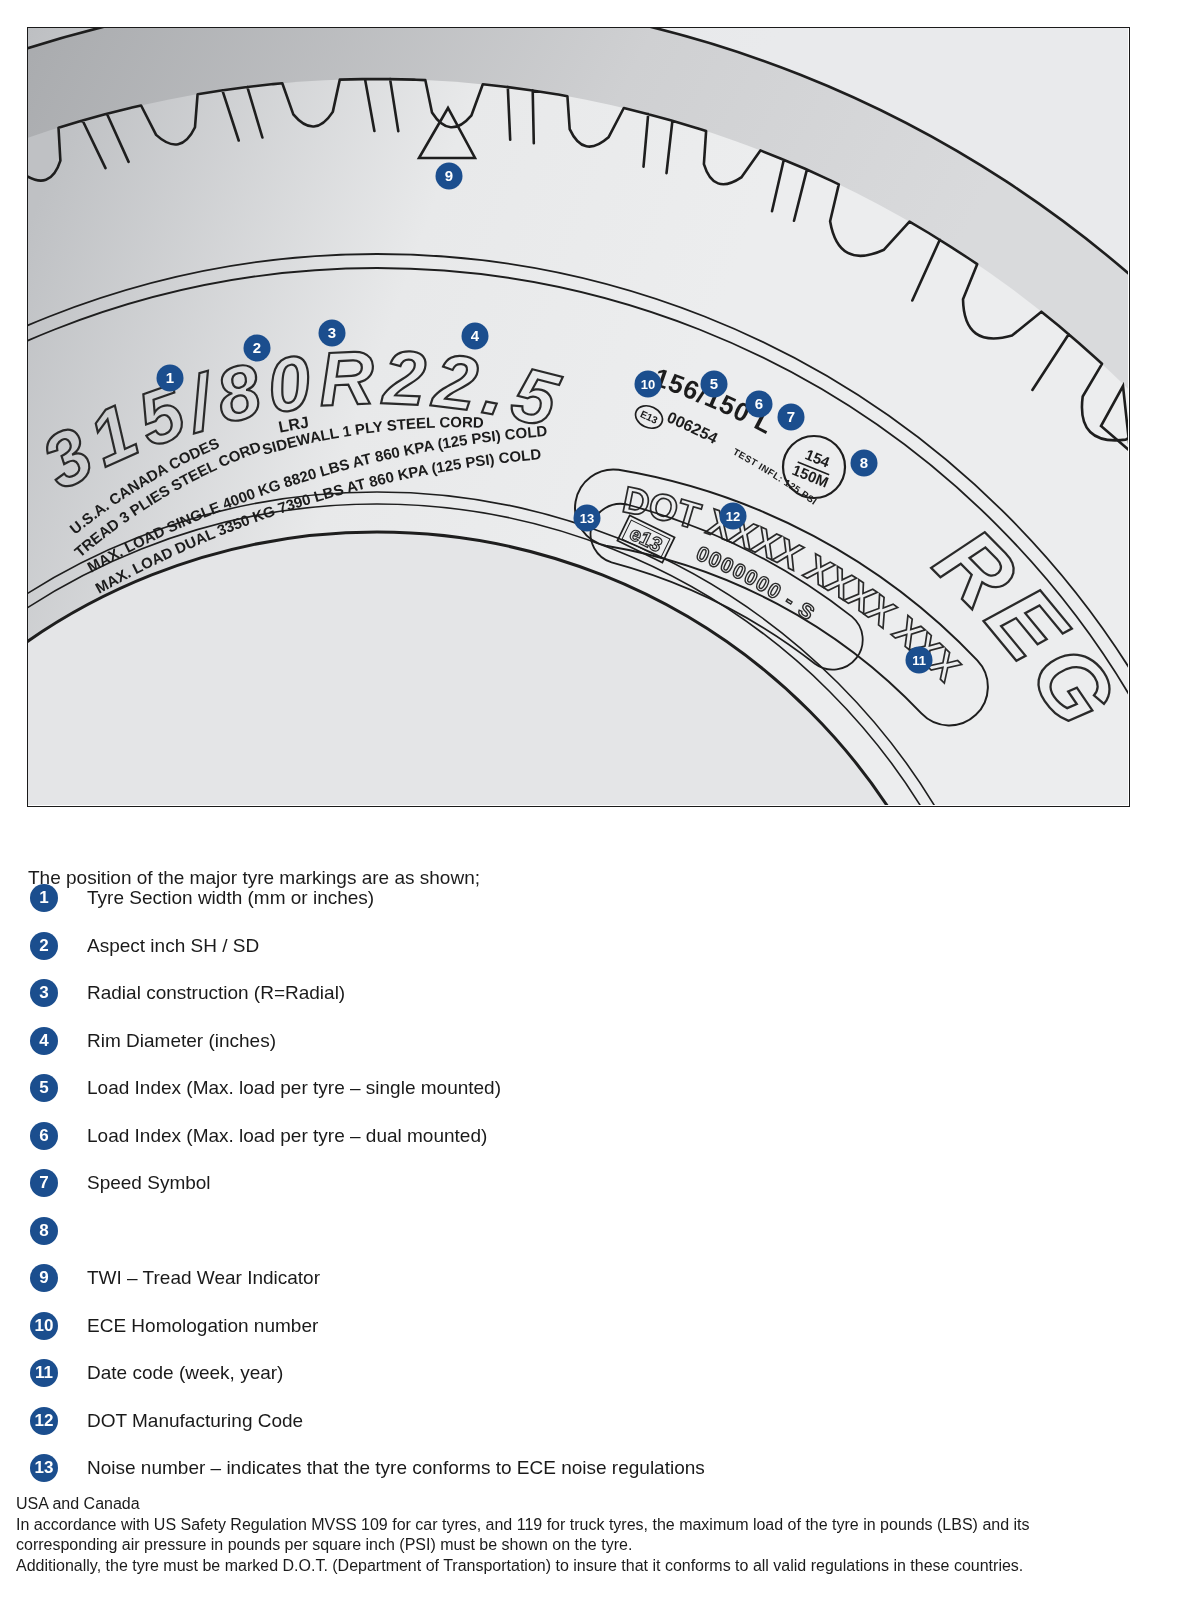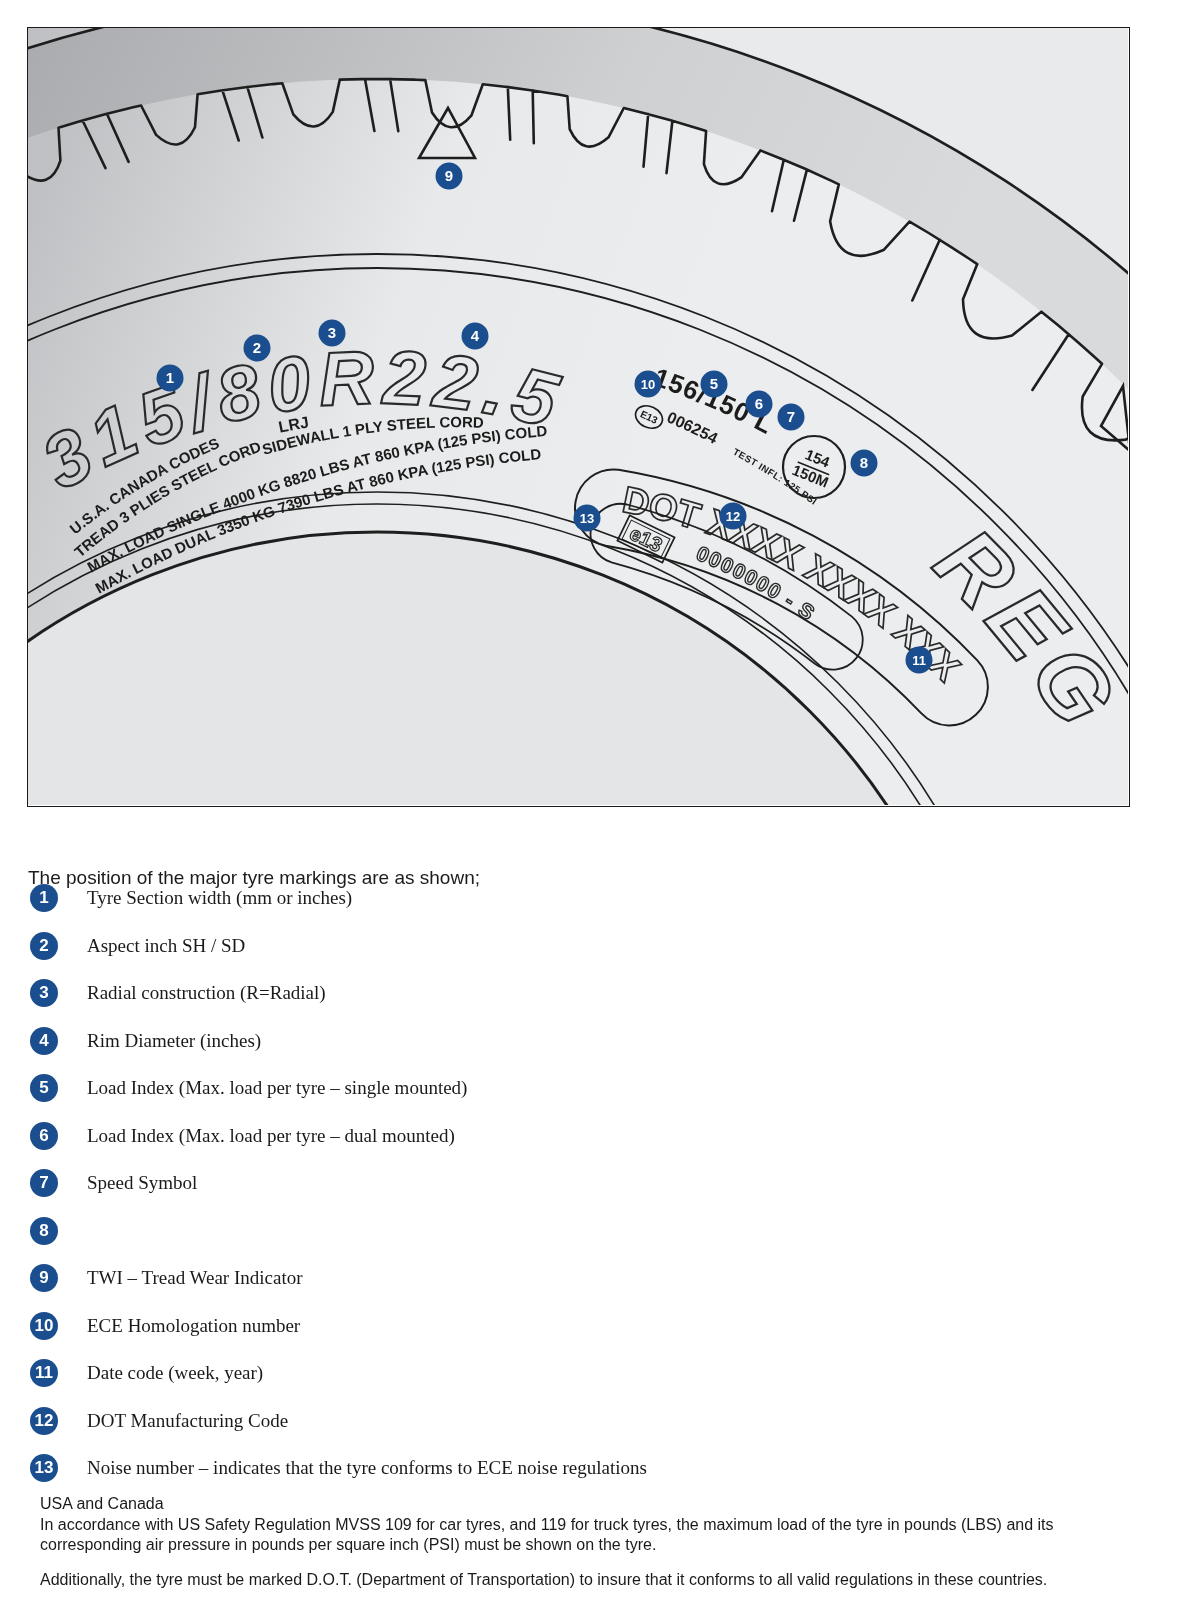--- a/index.html
+++ b/index.html
@@ -7,23 +7,23 @@
   .fig{position:absolute;left:27px;top:27px;width:1103px;height:780px;border:1.5px solid #1a1a1a;box-sizing:border-box;overflow:hidden;}
   .fig svg{display:block;width:1100px;height:777px;}
   svg text{font-family:"Liberation Sans",sans-serif;}
   .ol{fill:none;stroke:#2a2a2a;}
   .sol{fill:#1c1c1c;}
   .line{fill:none;stroke:#1e1e1e;}
   .intro{position:absolute;left:28px;top:848px;font-size:19px;color:#1c1c1c;text-align:center;}
   .legend-list{position:absolute;left:30px;top:884px;}
   .lrow{display:flex;align-items:center;height:28px;margin-bottom:19.5px;}
   .lbadge{width:28px;height:28px;border-radius:50%;color:#ffffff;font-weight:bold;font-size:17px;display:flex;align-items:center;justify-content:center;flex:0 0 28px;}
-  .llabel{margin-left:29px;font-size:19px;color:#1a1a1a;white-space:nowrap;font-family:Liberation Serif, serif;}
-  .footer{position:absolute;left:40px;top:1494px;width:1065px;font-size:16px;line-height:20.5px;color:#1b1b1b;}
-  .footer .p2{margin-top:14px;}
+  .llabel{margin-left:29px;font-size:19px;color:#1a1a1a;white-space:nowrap;}
+  .footer{position:absolute;left:16px;top:1494px;width:1065px;font-size:16px;line-height:20.5px;color:#1b1b1b;}
+  .footer .p2{}
 </style>
 </head>
 <body>
 
 <div class="fig">
 <svg viewBox="0 0 1100 777">
   <defs>
     <linearGradient id="gBg" gradientUnits="userSpaceOnUse" x1="0" y1="0" x2="560" y2="330">
       <stop offset="0" stop-color="#bdbfc2"></stop>
           <stop offset="0.55" stop-color="#e6e7e9"></stop>

